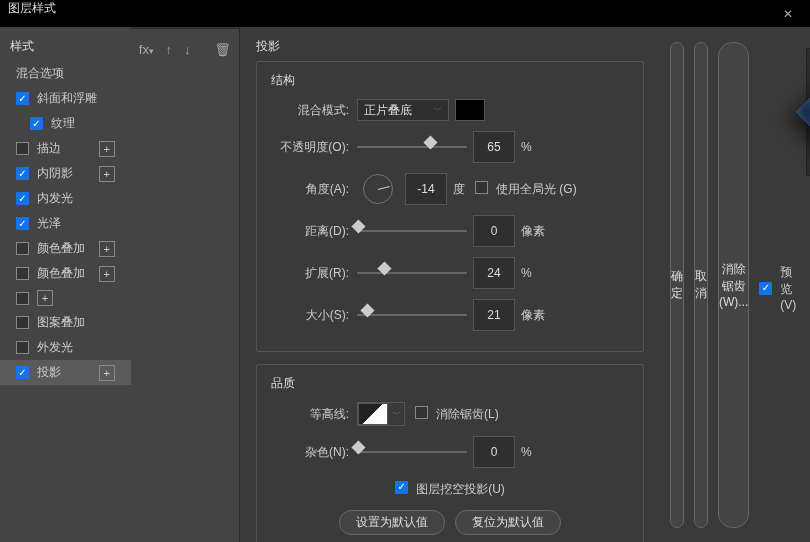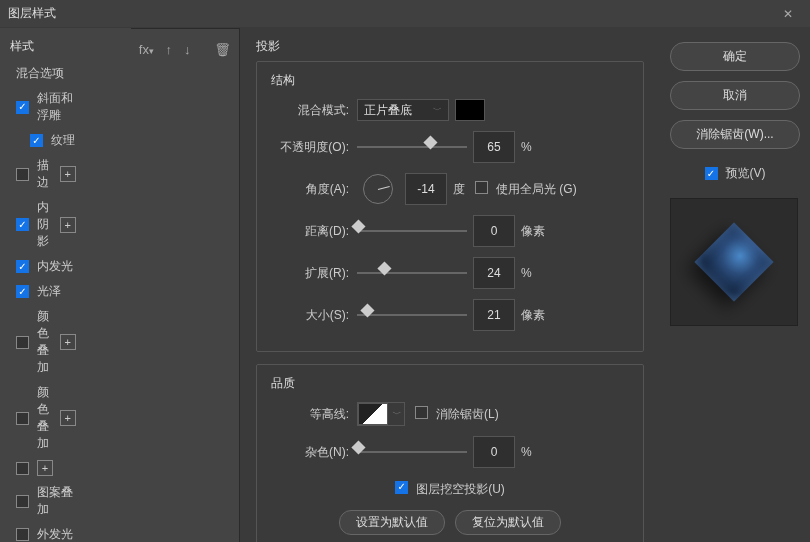--- a/index.html
+++ b/index.html
@@ -1,32 +1,32 @@
 <!DOCTYPE html>
 <html><head>
 <meta charset="utf-8">
 <style>
 * { margin: 0; padding: 0; box-sizing: border-box; }
 body { font-family: "Microsoft YaHei", sans-serif; font-size: 12px; color: #ccc; background: #1a1a1a; width: 810px; height: 542px; overflow: hidden; }
-.titlebar { height: 28px; background: #404040; display: flex; align-items: center; padding: 0 8px; border-bottom: 1px solid #3a3a3a; }
+.titlebar { height: 28px; background: #000000; display: flex; padding: 0 8px; border-bottom: 1px solid #3a3a3a; }
 .titlebar-title { flex: 1; color: #ddd; }
 .close-btn { width: 28px; height: 28px; display: flex; align-items: center; justify-content: center; cursor: pointer; color: #aaa; }
 .main { display: flex; height: 514px; background: #3a3a3a; }
 .sidebar { width: 240px; background: #444; border-right: 1px solid #2a2a2a; display: flex; flex-direction: row; }
 .sidebar-list { flex: 1; }
 .sidebar-header { padding: 10px 10px 6px; color: #ddd; }
 .sidebar-item { display: flex; align-items: center; padding: 4px 16px; cursor: pointer; }
 .sidebar-item.selected { background: #5a5a5a; }
 .sidebar-item.indent { padding-left: 30px; }
 .chk { width: 13px; height: 13px; border: 1px solid #888; margin-right: 8px; display: inline-flex; align-items: center; justify-content: center; background: #333; flex-shrink: 0; }
 .chk.checked { background: #1473e6; border-color: #1473e6; }
 .chk.checked::after { content: "✓"; color: #fff; font-size: 10px; line-height: 1; }
 .sidebar-label { flex: 1; }
 .plus-btn { width: 16px; height: 16px; border: 1px solid #888; display: flex; align-items: center; justify-content: center; font-size: 11px; color: #ccc; cursor: pointer; flex-shrink: 0; }
-.sidebar-footer { height: 41px; display: flex; align-items: center; padding: 0 8px; border-top: 1px solid #2a2a2a; gap: 12px; margin-left: 39px; }
+.sidebar-footer { height: 41px; display: flex; align-items: center; padding: 0 8px; border-top: 1px solid #2a2a2a; gap: 12px; }
 .sidebar-footer .spacer { flex: 1; }
 .icon-btn { color: #aaa; cursor: pointer; font-size: 13px; }
 .content { flex: 1; padding: 10px 16px; overflow: auto; }
 .section-title { color: #ddd; margin-bottom: 6px; }
 .group { border: 1px solid #555; padding: 10px; margin-bottom: 12px; border-radius: 2px; }
 .group-title { color: #ddd; margin-bottom: 10px; padding-left: 4px; }
 .row { display: flex; align-items: center; margin-bottom: 10px; min-height: 22px; }
 .row-label { width: 90px; text-align: right; padding-right: 8px; color: #ccc; }
 .dropdown { background: #2f2f2f; border: 1px solid #555; height: 22px; display: flex; align-items: center; padding: 0 6px; min-width: 92px; color: #ddd; cursor: pointer; }
 .dropdown .caret { margin-left: auto; font-size: 9px; color: #888; }
@@ -37,21 +37,21 @@
 .num-input { width: 42px; height: 32px; background: #2f2f2f; border: 1px solid #555; color: #ddd; text-align: center; margin: 0 6px; font-size: 12px; }
 .unit { color: #ccc; }
 .angle-dial { width: 30px; height: 30px; border: 1px solid #777; border-radius: 50%; position: relative; margin: 0 6px; }
 .angle-dial .hand { position: absolute; width: 12px; height: 1px; background: #ccc; top: 50%; left: 50%; transform-origin: left center; transform: rotate(-14deg); }
 .inline-chk { display: flex; margin-left: 10px; }
 .contour-preview { width: 30px; height: 22px; border: 1px solid #555; margin-right: 2px; background: linear-gradient(135deg, #222 0%, #222 49%, #fff 50%, #fff 100%); cursor: pointer; }
 .contour-wrap { display: flex; align-items: center; border: 1px solid #555; height: 24px; }
 .contour-caret { width: 14px; display: flex; align-items: center; justify-content: center; font-size: 9px; color: #999; cursor: pointer; }
 .btn-row { display: flex; gap: 10px; justify-content: center; margin-top: 6px; }
 .btn { background: #444; border: 1px solid #666; border-radius: 12px; padding: 3px 16px; color: #ddd; cursor: pointer; font-size: 12px; }
-.right-panel { width: 150px; padding: 14px 10px; display: flex; flex-direction: column; gap: 10px; align-items: stretch; }
+.right-panel { width: 150px; padding: 14px 10px; display: flex; flex-direction: row; gap: 10px; align-items: stretch; }
 .action-btn { background: #444; border: 1px solid #666; border-radius: 14px; padding: 5px 0; color: #ddd; cursor: pointer; text-align: center; font-size: 12px; }
 .preview-chk { display: flex; align-items: center; justify-content: center; margin-top: 6px; }
 .preview-box { width: 128px; height: 128px; background: #2c2c2c; border: 1px solid #222; margin-top: 6px; display: flex; align-items: center; justify-content: center; }
 .preview-gem { width: 56px; height: 56px; background: radial-gradient(circle at 50% 35%, #4a88c8 0%, #2a4a78 40%, #12233d 80%); box-shadow: 0 10px 18px rgba(0,0,0,.6), inset 0 0 12px rgba(120,180,255,.4); transform: rotate(45deg); }
 </style>
 </head>
 <body>
 
 <div class="titlebar">
   <span class="titlebar-title">图层样式</span>

